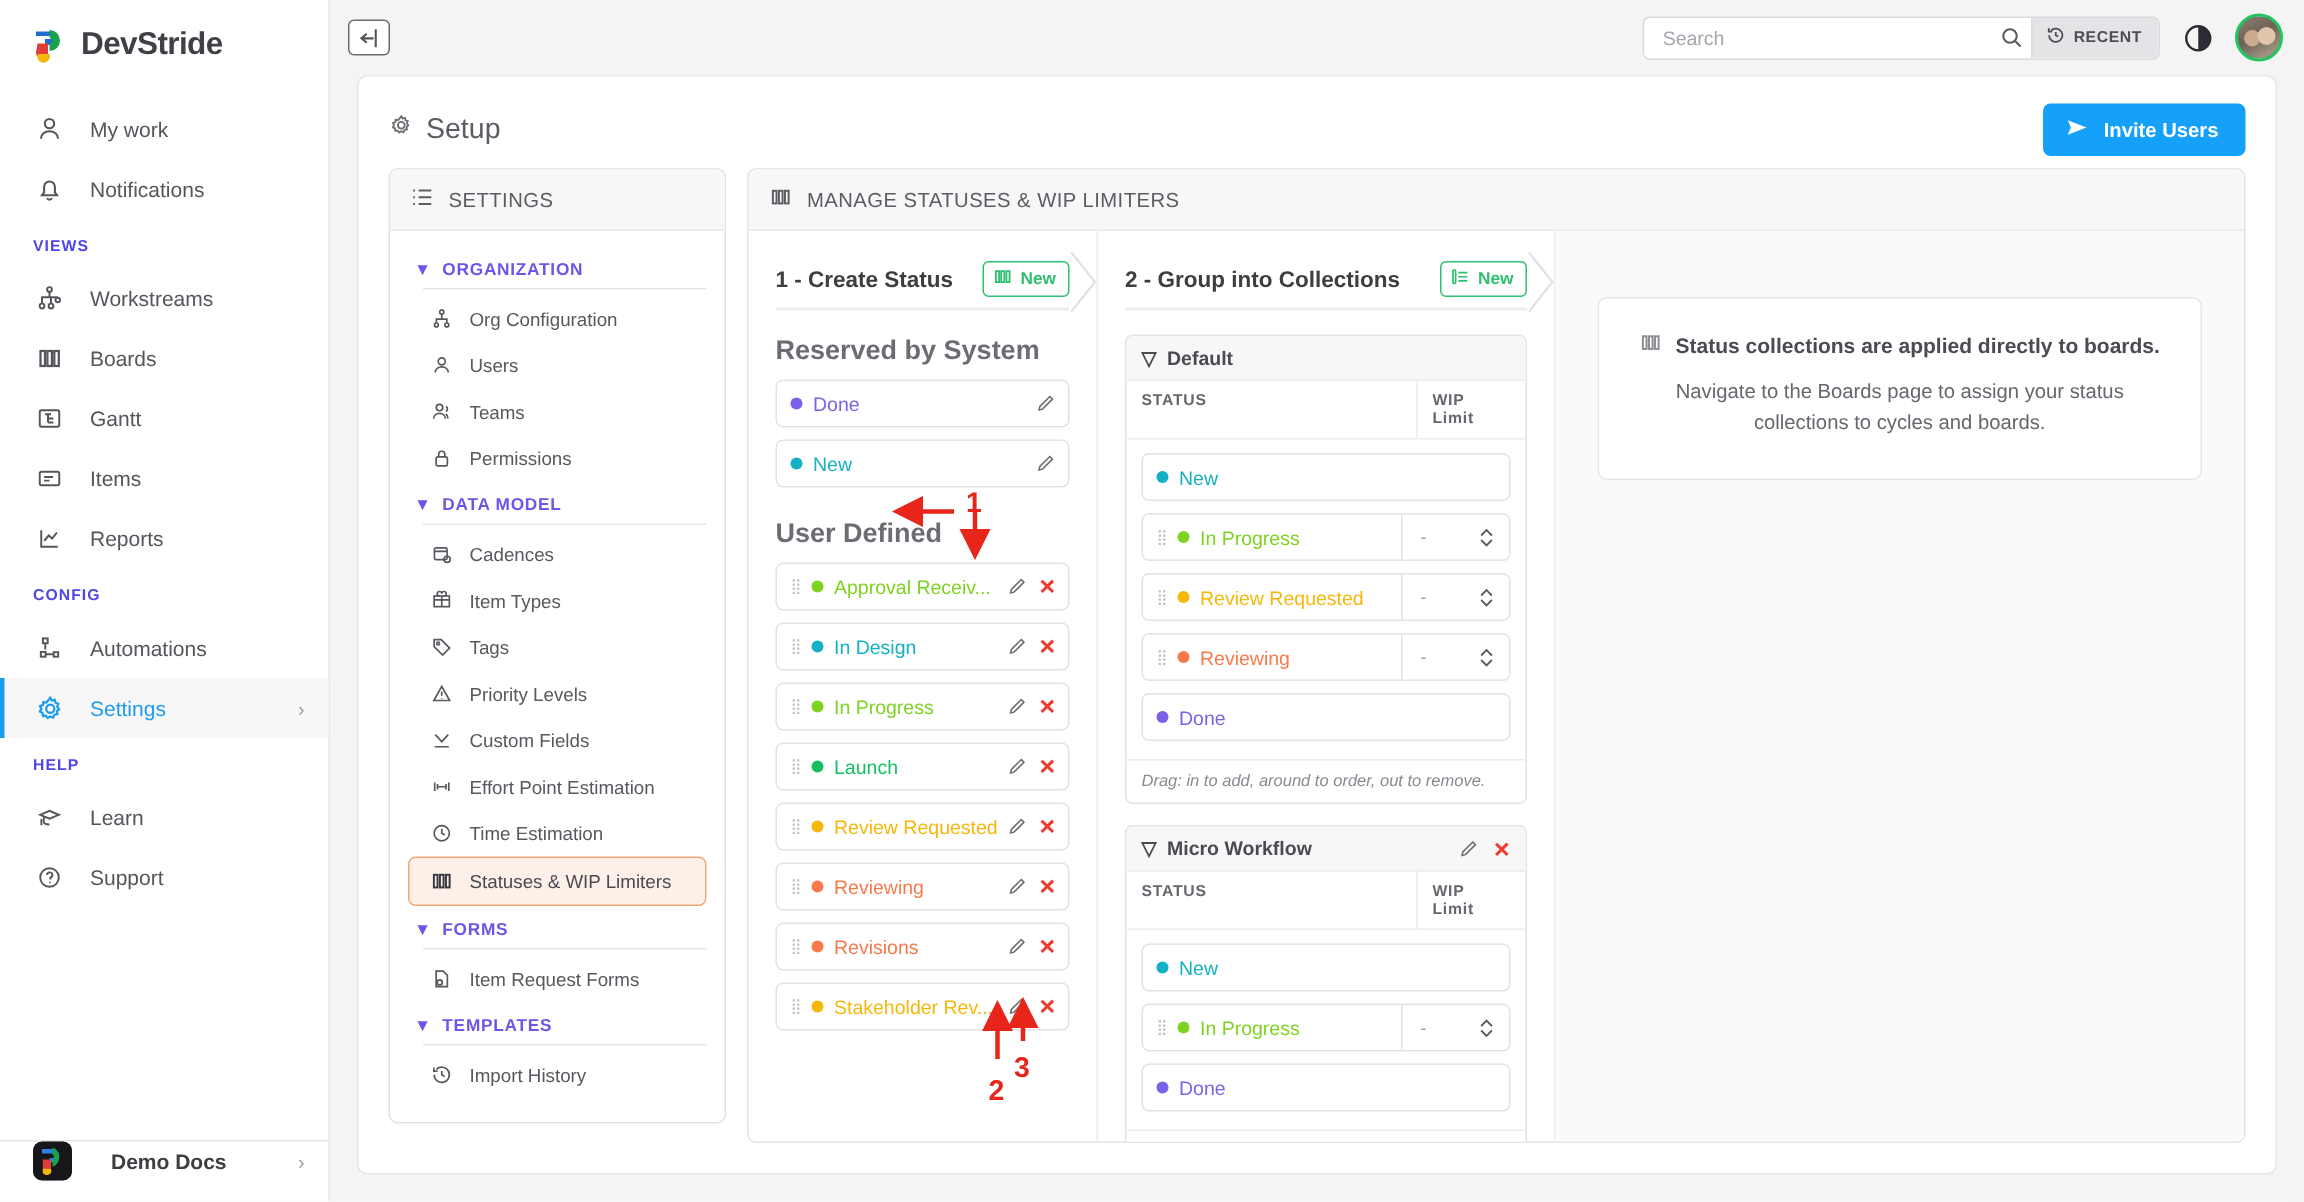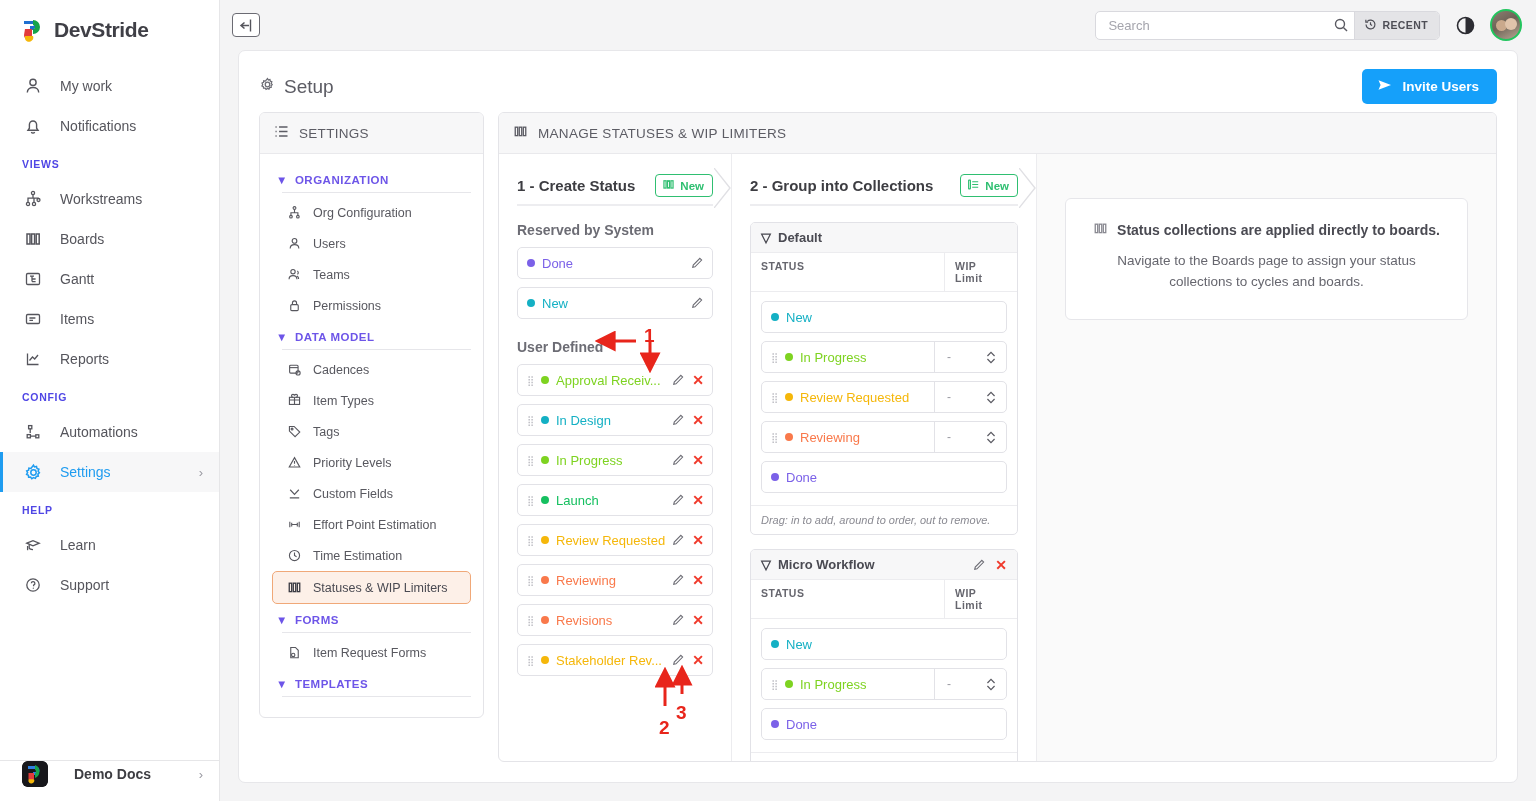--- a/index.html
+++ b/index.html
@@ -134,21 +134,21 @@
   .col-2 { width: 305px; flex:0 0 305px; border-right:1px solid #ececef;}
   .col-3 { flex:1; background:#fafafa; padding-top: 44px; padding-left:28px; padding-right:28px;}
   .col-head { display:flex; align-items:center; margin-bottom:7px;}
   .col-title { font-size:15px; font-weight:bold; color:#3d3d42;}
   .new-badge {
     margin-left:auto; display:flex; align-items:center; gap:5px;
     border:1px solid #2fbf71; color:#2fbf71; border-radius:4px; padding: 3px 8px 3px 6px;
     font-size:11.5px; font-weight:bold; cursor:pointer; background:#fff;
   }
   .col-rule { height:2px; background:#ededf0; margin-bottom:16px;}
-  .sub-label { font-size:14px; font-weight:bold; color:#6c6c74; margin: 4px 0 9px 0;}
+  .sub-label { font-size:18px; font-weight:bold; color:#6c6c74; margin: 4px 0 9px 0;}
 
   .status-row {
     display:flex; align-items:center; height:32px; border:1px solid #e2e2e7; border-radius:5px;
     margin-bottom:8px; padding: 0 8px 0 9px; background:#fff; cursor:pointer;
   }
   .drag-handle { width:9px; margin-right:5px; color:#bfbfc6; font-size:10px; letter-spacing:-1px; line-height:7px; cursor:grab;}
   .dot { width:8px; height:8px; border-radius:50%; flex:0 0 8px; margin-right:7px;}
   .st-name { font-size:13px; white-space:nowrap; overflow:hidden; text-overflow:ellipsis;}
   .row-actions { margin-left:auto; display:flex; align-items:center; gap:7px; padding-left:6px;}
   .pencil { cursor:pointer; display:flex;}
@@ -558,20 +558,30 @@
                   </svg>
                 </span>
               <span>Item Request Forms</span>
             </div>
 
             <div class="group-title">
               <span>▼</span>
               <span>TEMPLATES</span>
             </div>
             <div class="group-rule"></div>
+            <div class="s-item">
+              <span class="s-ic">
+                  <svg width="15" height="15" viewBox="0 0 16 16" fill="none" stroke="#58585f" stroke-width="1.2">
+                    <path d="M2.6 8a5.4 5.4 0 1 0 1.6-3.8"></path>
+                    <path d="M2.4 2.8v2.6h2.6"></path>
+                    <path d="M8 5.4V8l2 1.2"></path>
+                  </svg>
+                </span>
+              <span>Import History</span>
+            </div>
           </div>
         </div>
 
         <div class="statuses-panel">
           <div class="panel-head">
             <span>
               <svg width="15" height="15" viewBox="0 0 16 16" fill="none" stroke="#5c5c64" stroke-width="1.4">
                   <rect x="2.4" y="3.4" width="2.6" height="9"></rect>
                   <rect x="6.7" y="3.4" width="2.6" height="9"></rect>
                   <rect x="11" y="3.4" width="2.6" height="9"></rect>

